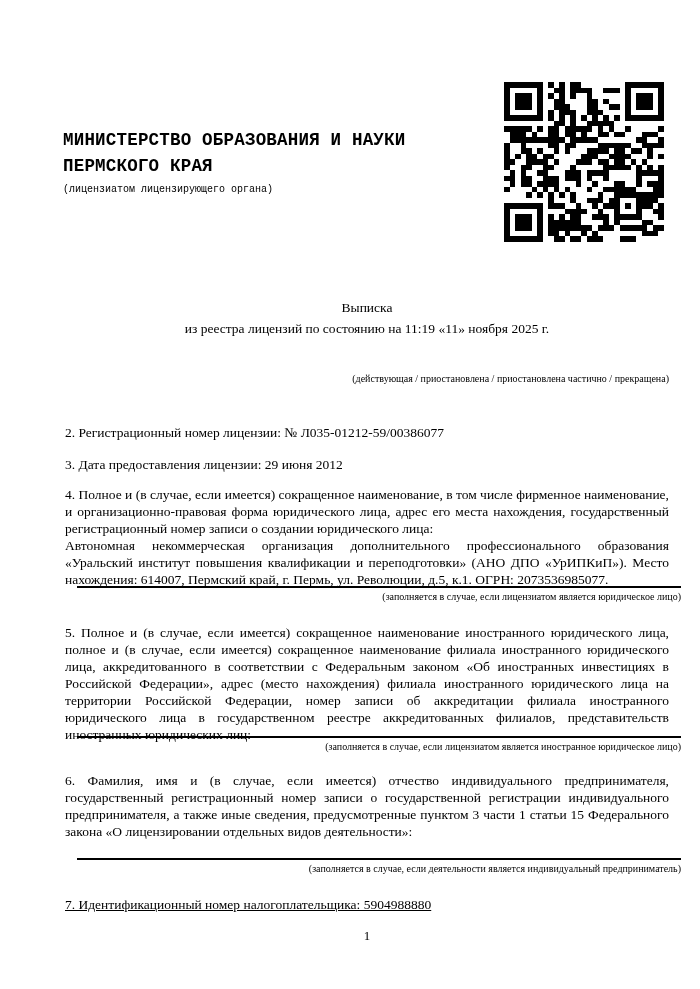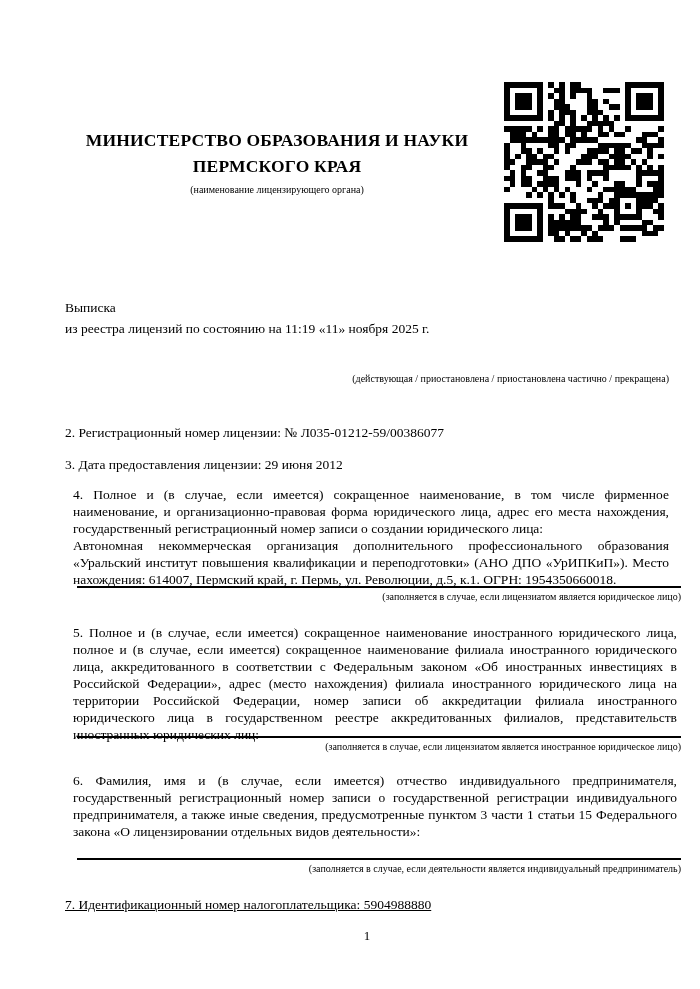--- a/index.html
+++ b/index.html
@@ -14,37 +14,37 @@
     position: absolute; left: 0; top: 0;
     width: 700px; height: 989px;
     background: #ffffff; overflow: hidden;
   }
   .qr {
     position: absolute; left: 504px; top: 82px;
     width: 160px; height: 160px; line-height: 0;
   }
   .header-block {
     position: absolute; left: 63px; top: 127px;
-    width: 428px; text-align: center;
+    width: 428px; text-align: left; font-family: Liberation Mono, monospace;
   }
   .ministry-line {
     font-size: 17.5px; font-weight: bold;
     line-height: 26px; letter-spacing: 0.2px;
   }
   .header-caption { font-size: 10px; margin-top: 5px; }
   .title-block {
     position: absolute; left: 65px; top: 297px;
-    width: 604px; text-align: left;
+    width: 604px; text-align: center;
     font-size: 13.5px; line-height: 21px;
   }
   .item {
     position: absolute; left: 65px; width: 604px;
     font-size: 13.5px; line-height: 17px;
   }
-  .just { text-align: justify; margin-left: 8px; }
+  .just { text-align: justify; }
   .small-caption { font-size: 10px; text-align: right; }
   .item1-caption { margin-top: 2px; }
   .rule-group { position: absolute; left: 77px; width: 604px; }
   .rule { border-top: 2px solid #000000; height: 0; }
   .rule-group .small-caption { margin-top: 3px; }
   .page-number {
     position: absolute; left: 65px; top: 928px;
     width: 604px; text-align: center; font-size: 13px;
   }
   .pos-item1 { top: 368px; }
@@ -508,39 +508,39 @@
           <rect x="17" y="28" width="1" height="1"></rect>
           <rect x="21" y="28" width="1" height="1"></rect>
           <rect x="22" y="28" width="1" height="1"></rect>
           <rect x="23" y="28" width="1" height="1"></rect>
         </g>
       </svg></div>
 
   <div class="header-block">
     <div class="ministry-line">МИНИСТЕРСТВО ОБРАЗОВАНИЯ И НАУКИ</div>
     <div class="ministry-line">ПЕРМСКОГО КРАЯ</div>
-    <div class="header-caption">(наименование лицензирующего органа)</div>
+    <div class="header-caption">(лицензиатом лицензирующего органа)</div>
   </div>
 
   <div class="title-block">
     <div>Выписка</div>
     <div>из реестра лицензий по состоянию на 11:19 «11» ноября 2025 г.</div>
   </div>
 
   <div class="item pos-item1">
     <div class="small-caption item1-caption">(действующая / приостановлена / приостановлена частично / прекращена)</div>
   </div>
 
   <div class="item pos-item2">2. Регистрационный номер лицензии: № Л035-01212-59/00386077</div>
 
   <div class="item pos-item3">3. Дата предоставления лицензии: 29 июня 2012</div>
 
   <div class="item pos-item4">
     <div class="just">4. Полное и (в случае, если имеется) сокращенное наименование, в том числе фирменное наименование, и организационно-правовая форма юридического лица, адрес его места нахождения, государственный регистрационный номер записи о создании юридического лица:</div>
-    <div class="just">Автономная некоммерческая организация дополнительного профессионального образования «Уральский институт повышения квалификации и переподготовки» (АНО ДПО «УрИПКиП»). Место нахождения: 614007, Пермский край, г. Пермь, ул. Революции, д.5, к.1. ОГРН: 1954350660018.</div>
+    <div class="just">Автономная некоммерческая организация дополнительного профессионального образования «Уральский институт повышения квалификации и переподготовки» (АНО ДПО «УрИПКиП»). Место нахождения: 614007, Пермский край, г. Пермь, ул. Революции, д.5, к.1. ОГРН: 2073536985077.</div>
   </div>
 
   <div class="rule-group pos-rule4">
     <div class="rule"></div>
     <div class="small-caption">(заполняется в случае, если лицензиатом является юридическое лицо)</div>
   </div>
 
   <div class="item pos-item5 just">5. Полное и (в случае, если имеется) сокращенное наименование иностранного юридического лица, полное и (в случае, если имеется) сокращенное наименование филиала иностранного юридического лица, аккредитованного в соответствии с Федеральным законом «Об иностранных инвестициях в Российской Федерации», адрес (место нахождения) филиала иностранного юридического лица на территории Российской Федерации, номер записи об аккредитации филиала иностранного юридического лица в государственном реестре аккредитованных филиалов, представительств иностранных юридических лиц:</div>
 
   <div class="rule-group pos-rule5">

